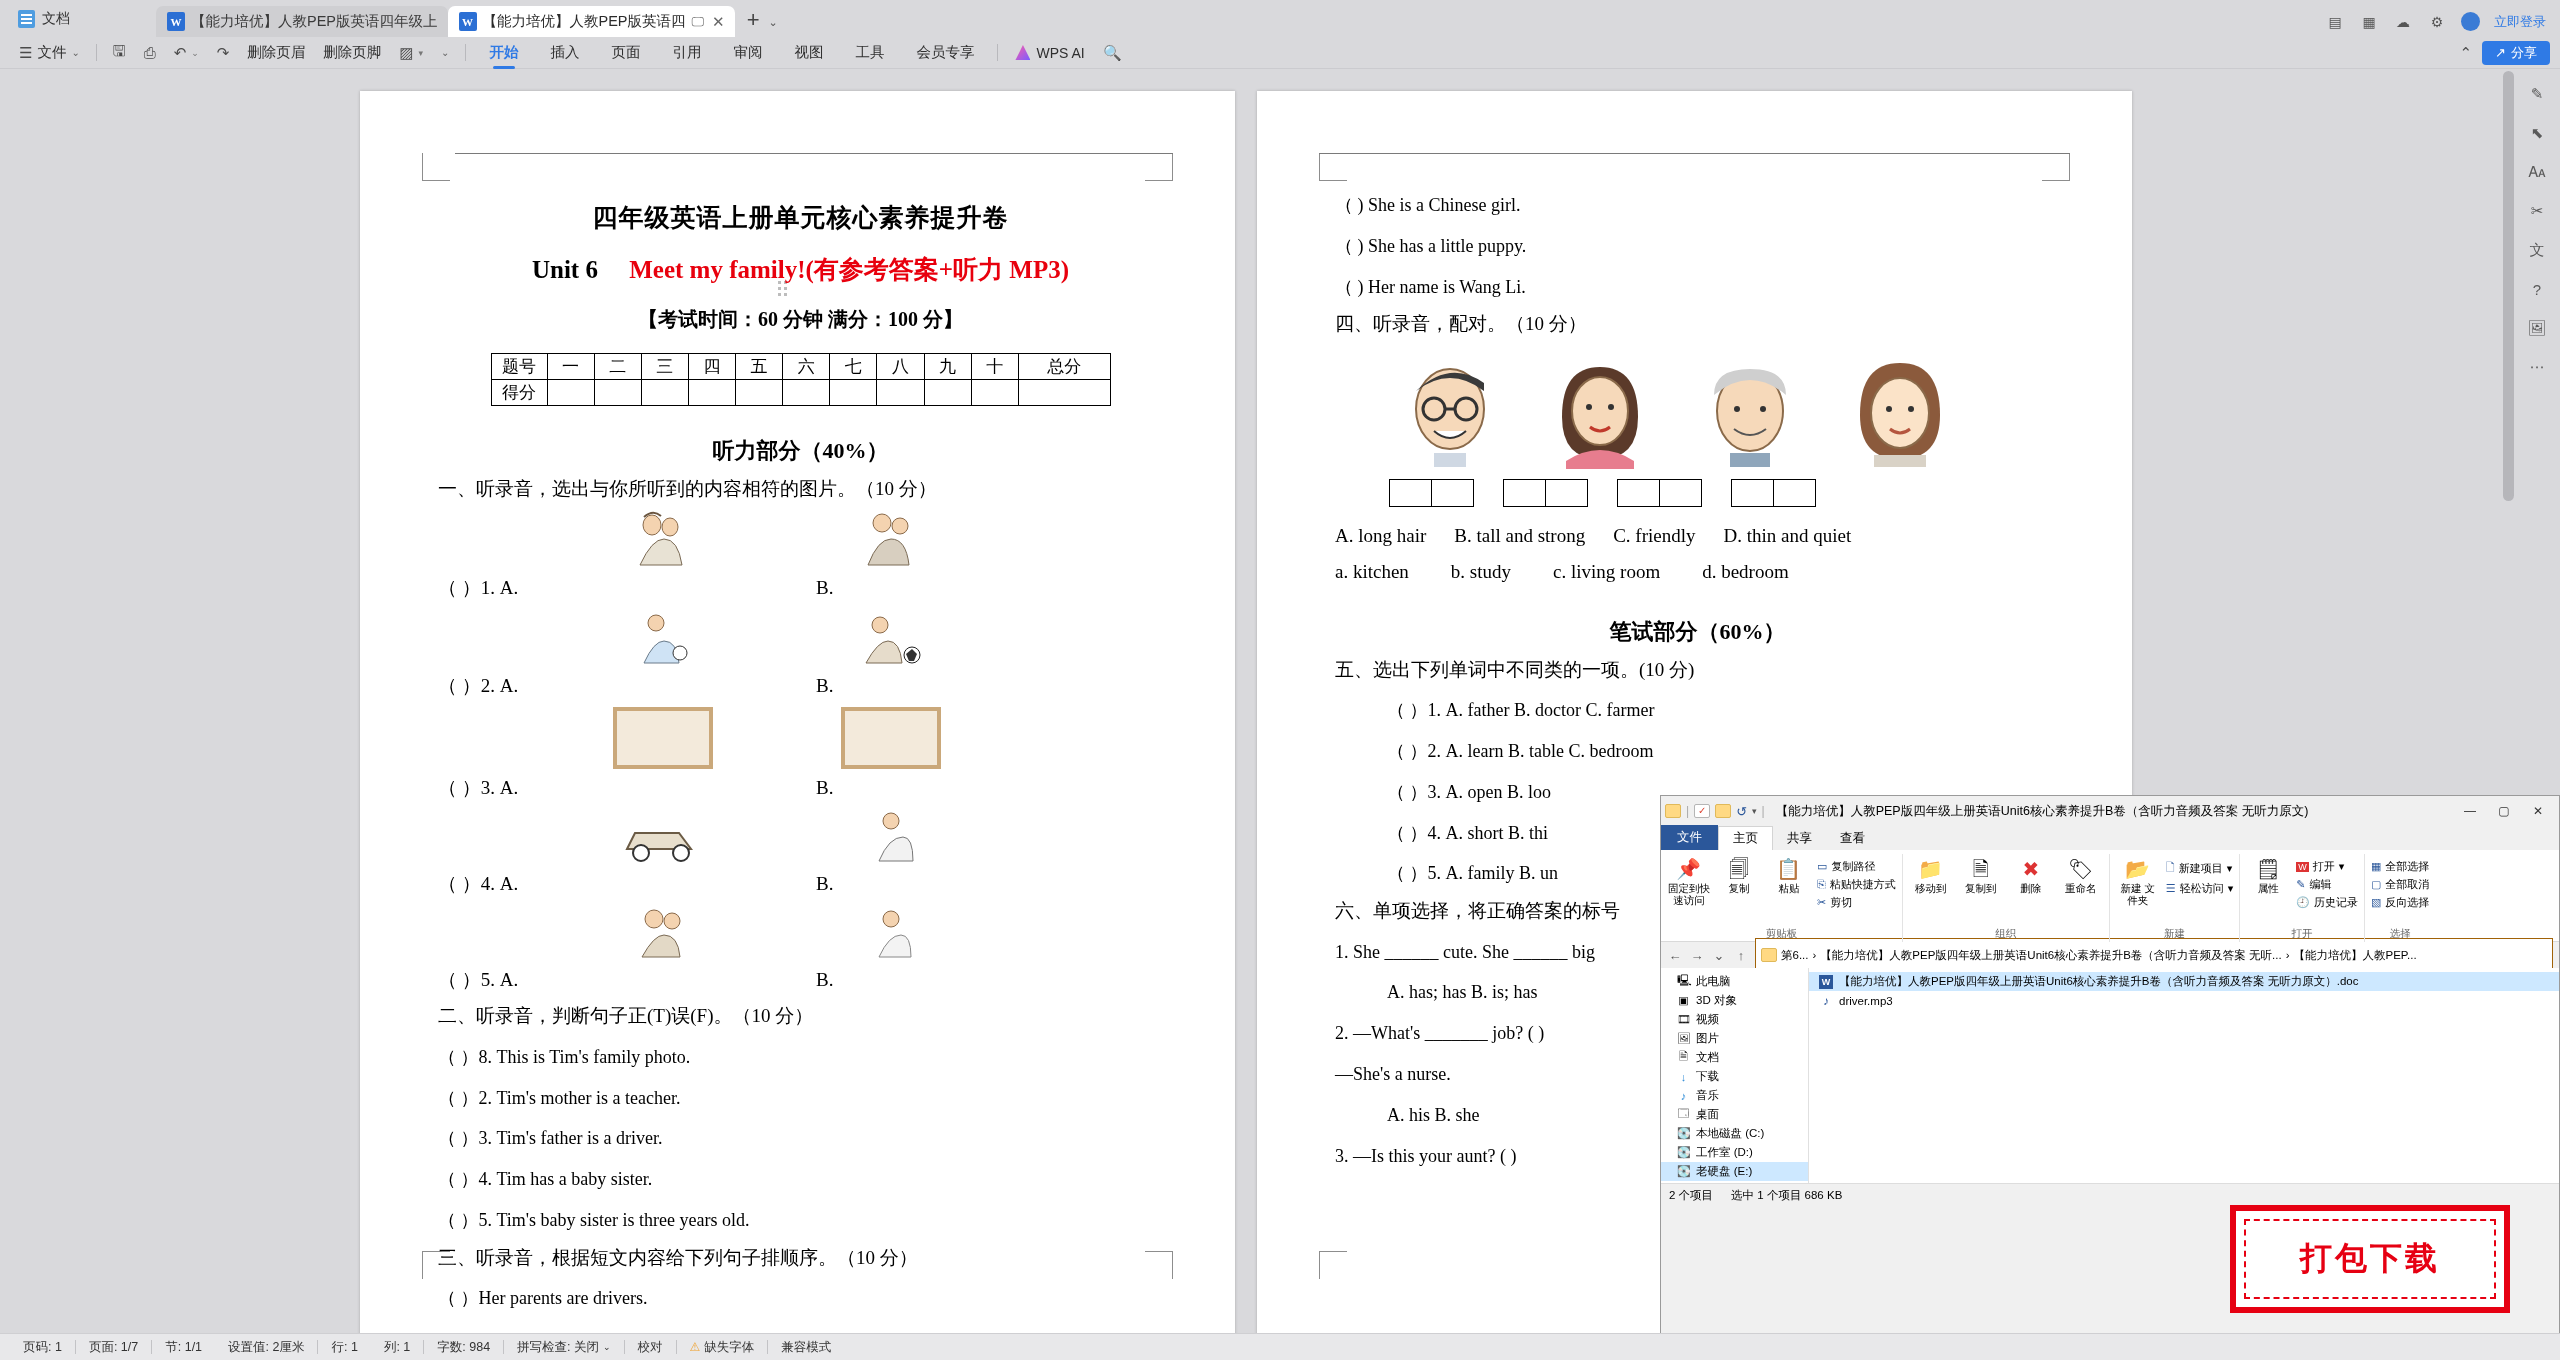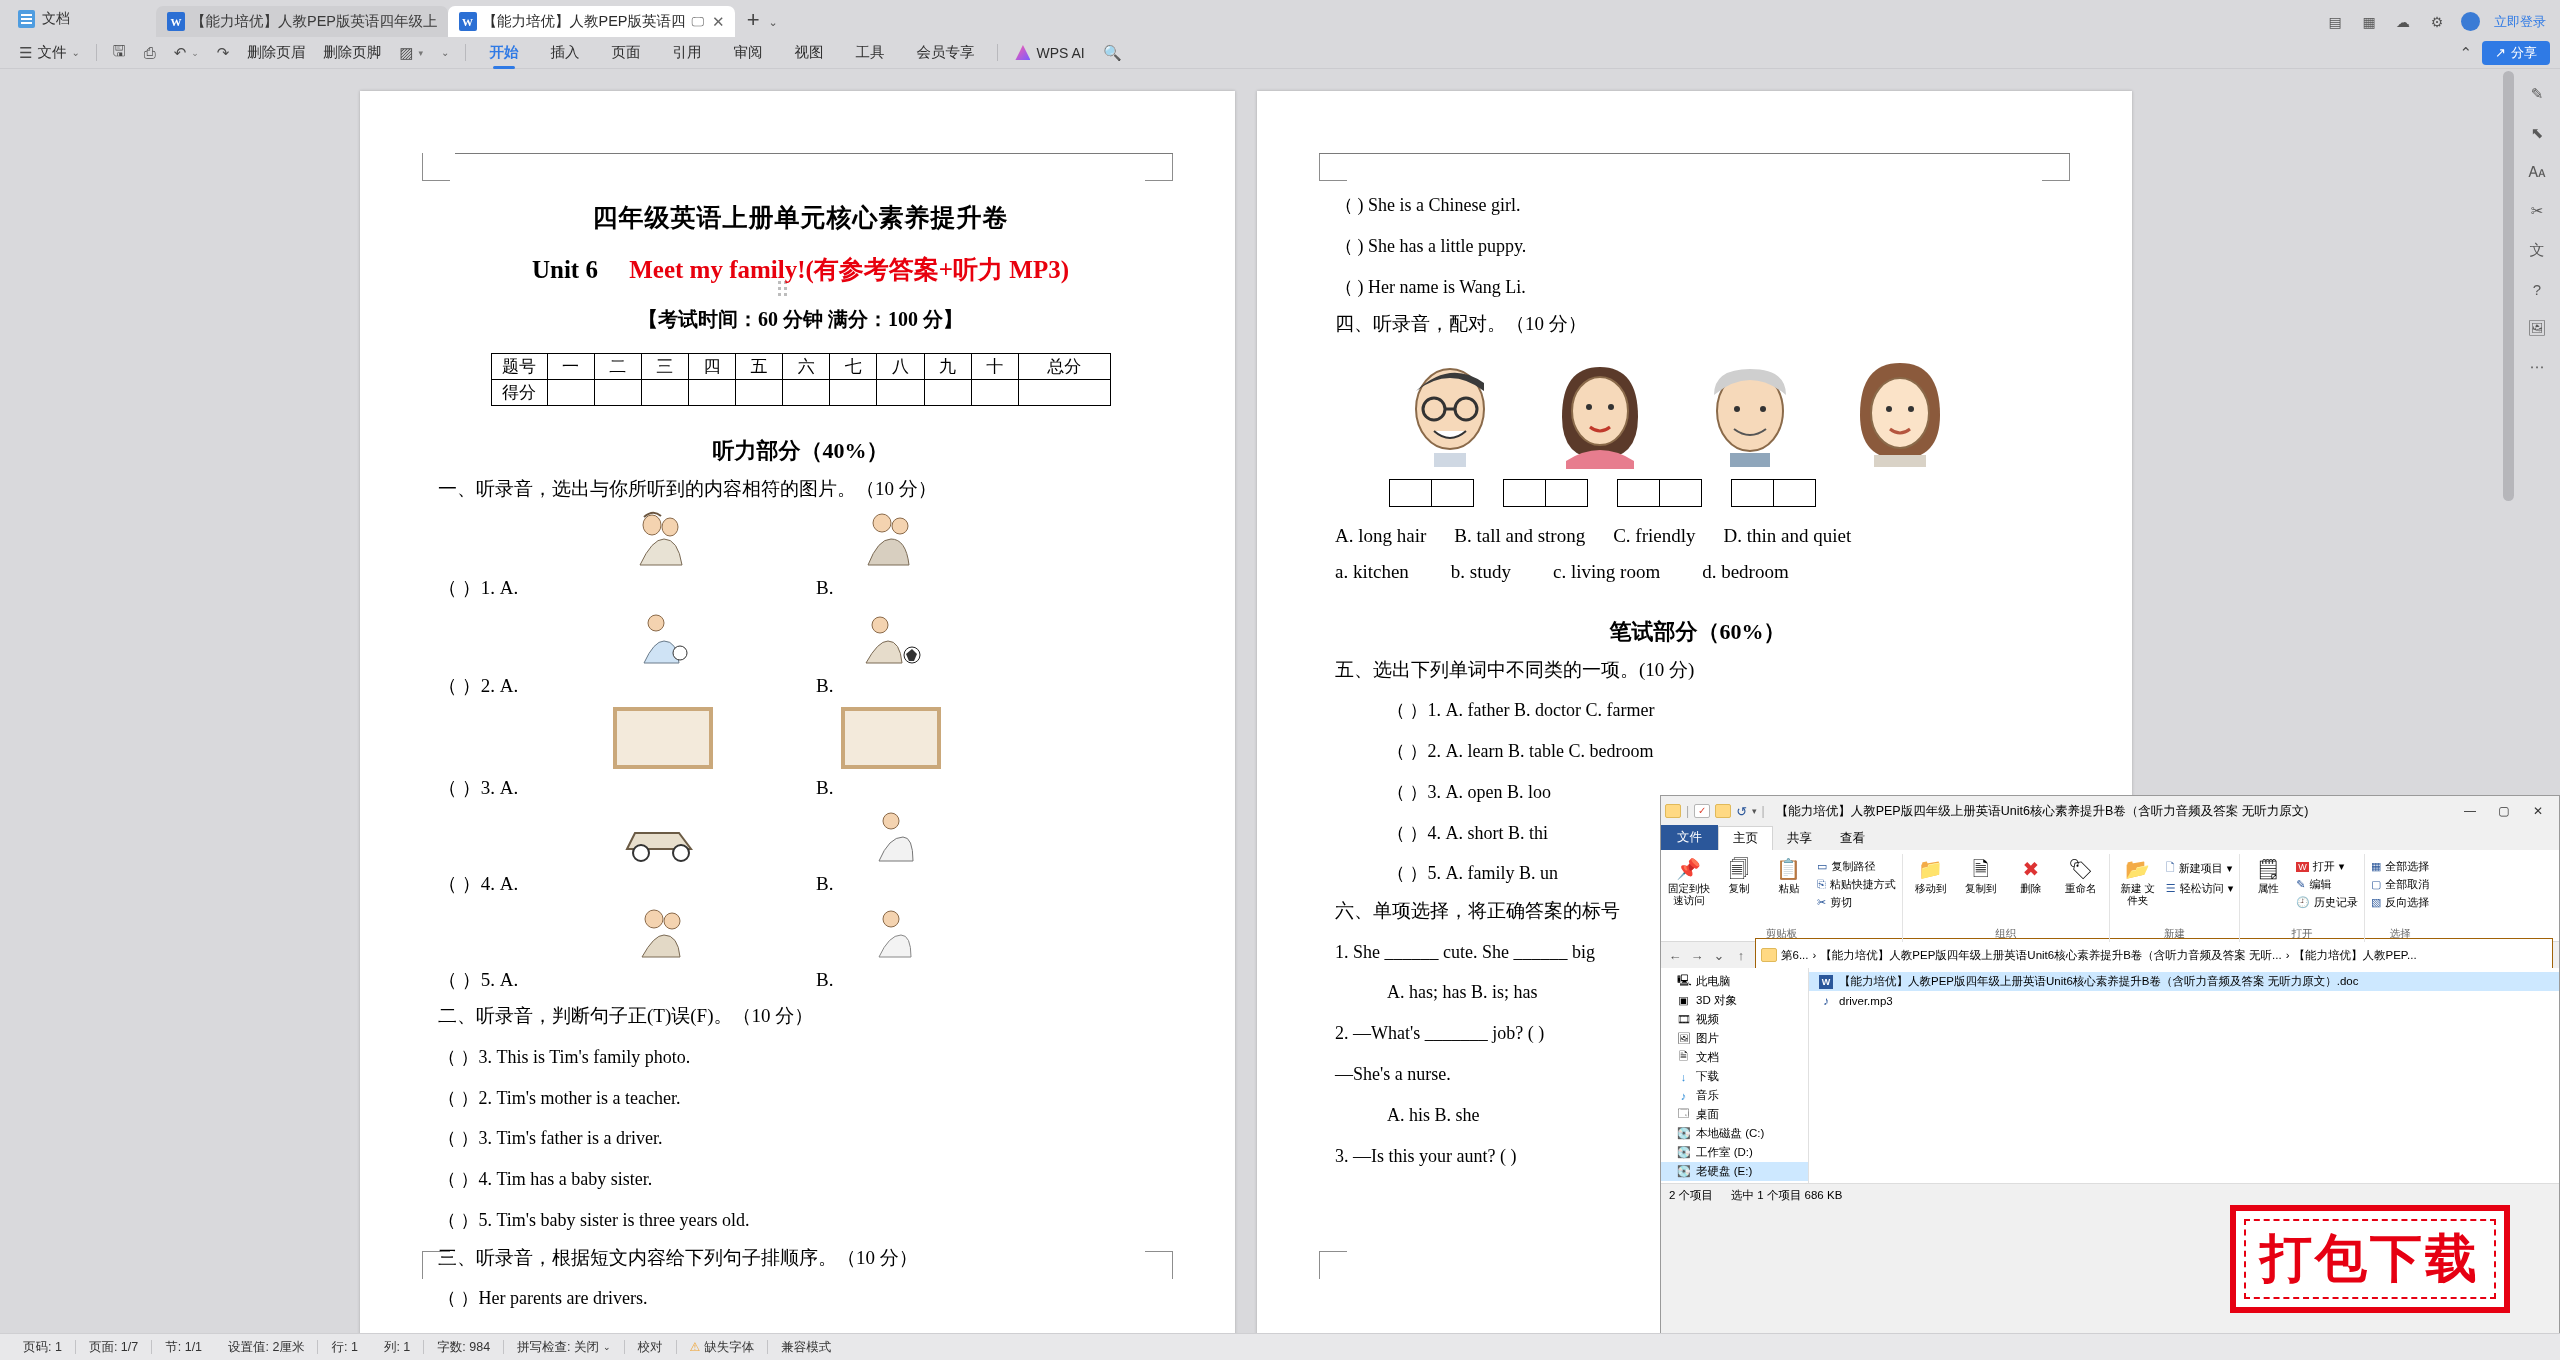--- a/index.html
+++ b/index.html
@@ -156,21 +156,21 @@
      display:flex;align-items:center;justify-content:center;font-weight:bold;}
   .fi .aico{color:#2b579a;font-size:12px;width:14px;text-align:center;}
   #ex-status{height:24px;border-top:1px solid #ddd;background:#f0f0f0;display:flex;
      align-items:center;gap:18px;padding:0 8px;font-size:11.5px;}
   
   #stamp{position:absolute;left:2230px;top:1205px;width:280px;height:108px;
      border:6px solid #e60012;background:#fff;display:flex;align-items:center;
      justify-content:center;}
   #stamp .in{border:2px dashed #e60012;width:calc(100% - 16px);height:calc(100% - 16px);
      display:flex;align-items:center;justify-content:center;
-     font-size:52px;font-weight:bold;color:#e60012;letter-spacing:3px;
+     font-size:32px;font-weight:bold;color:#e60012;letter-spacing:3px;
      font-family:"DejaVu Sans", sans-serif;}
   
   #status{position:absolute;left:0;bottom:0;height:27px;width:100%;
      background:#e8e8ea;border-top:1px solid #cfcfd2;display:flex;align-items:center;
      font-size:12.5px;color:#333;padding-left:10px;gap:0;}
   #status .s{padding:0 13px;display:flex;align-items:center;gap:4px;}
   #status .vs{width:1px;height:14px;background:#c3c3c6;}
   .warnico{color:#f0a02a;font-size:12px;}
   
   svg{display:block;}
@@ -431,21 +431,21 @@
           </div>
         </div>
         <div class="choices-row">
           <span class="lead">（    ）5. A.</span>
           <span style="width:150px;"></span>
             <span style="width:78px;"></span>
           <span>B.</span>
         </div>
 
         <div class="q">二、听录音，判断句子正(T)误(F)。（10 分）</div>
-        <div class="qsmall">（    ）3. This is Tim's family photo.</div>
+        <div class="qsmall">（    ）8. This is Tim's family photo.</div>
         <div class="qsmall">（    ）2. Tim's mother is a teacher.</div>
         <div class="qsmall">（    ）3. Tim's father is a driver.</div>
         <div class="qsmall">（    ）4. Tim has a baby sister.</div>
         <div class="qsmall">（    ）5. Tim's baby sister is three years old.</div>
 
         <div class="q">三、听录音，根据短文内容给下列句子排顺序。（10 分）</div>
         <div class="qsmall">（    ）Her parents are drivers.</div>
 
       </div>
     </div>

